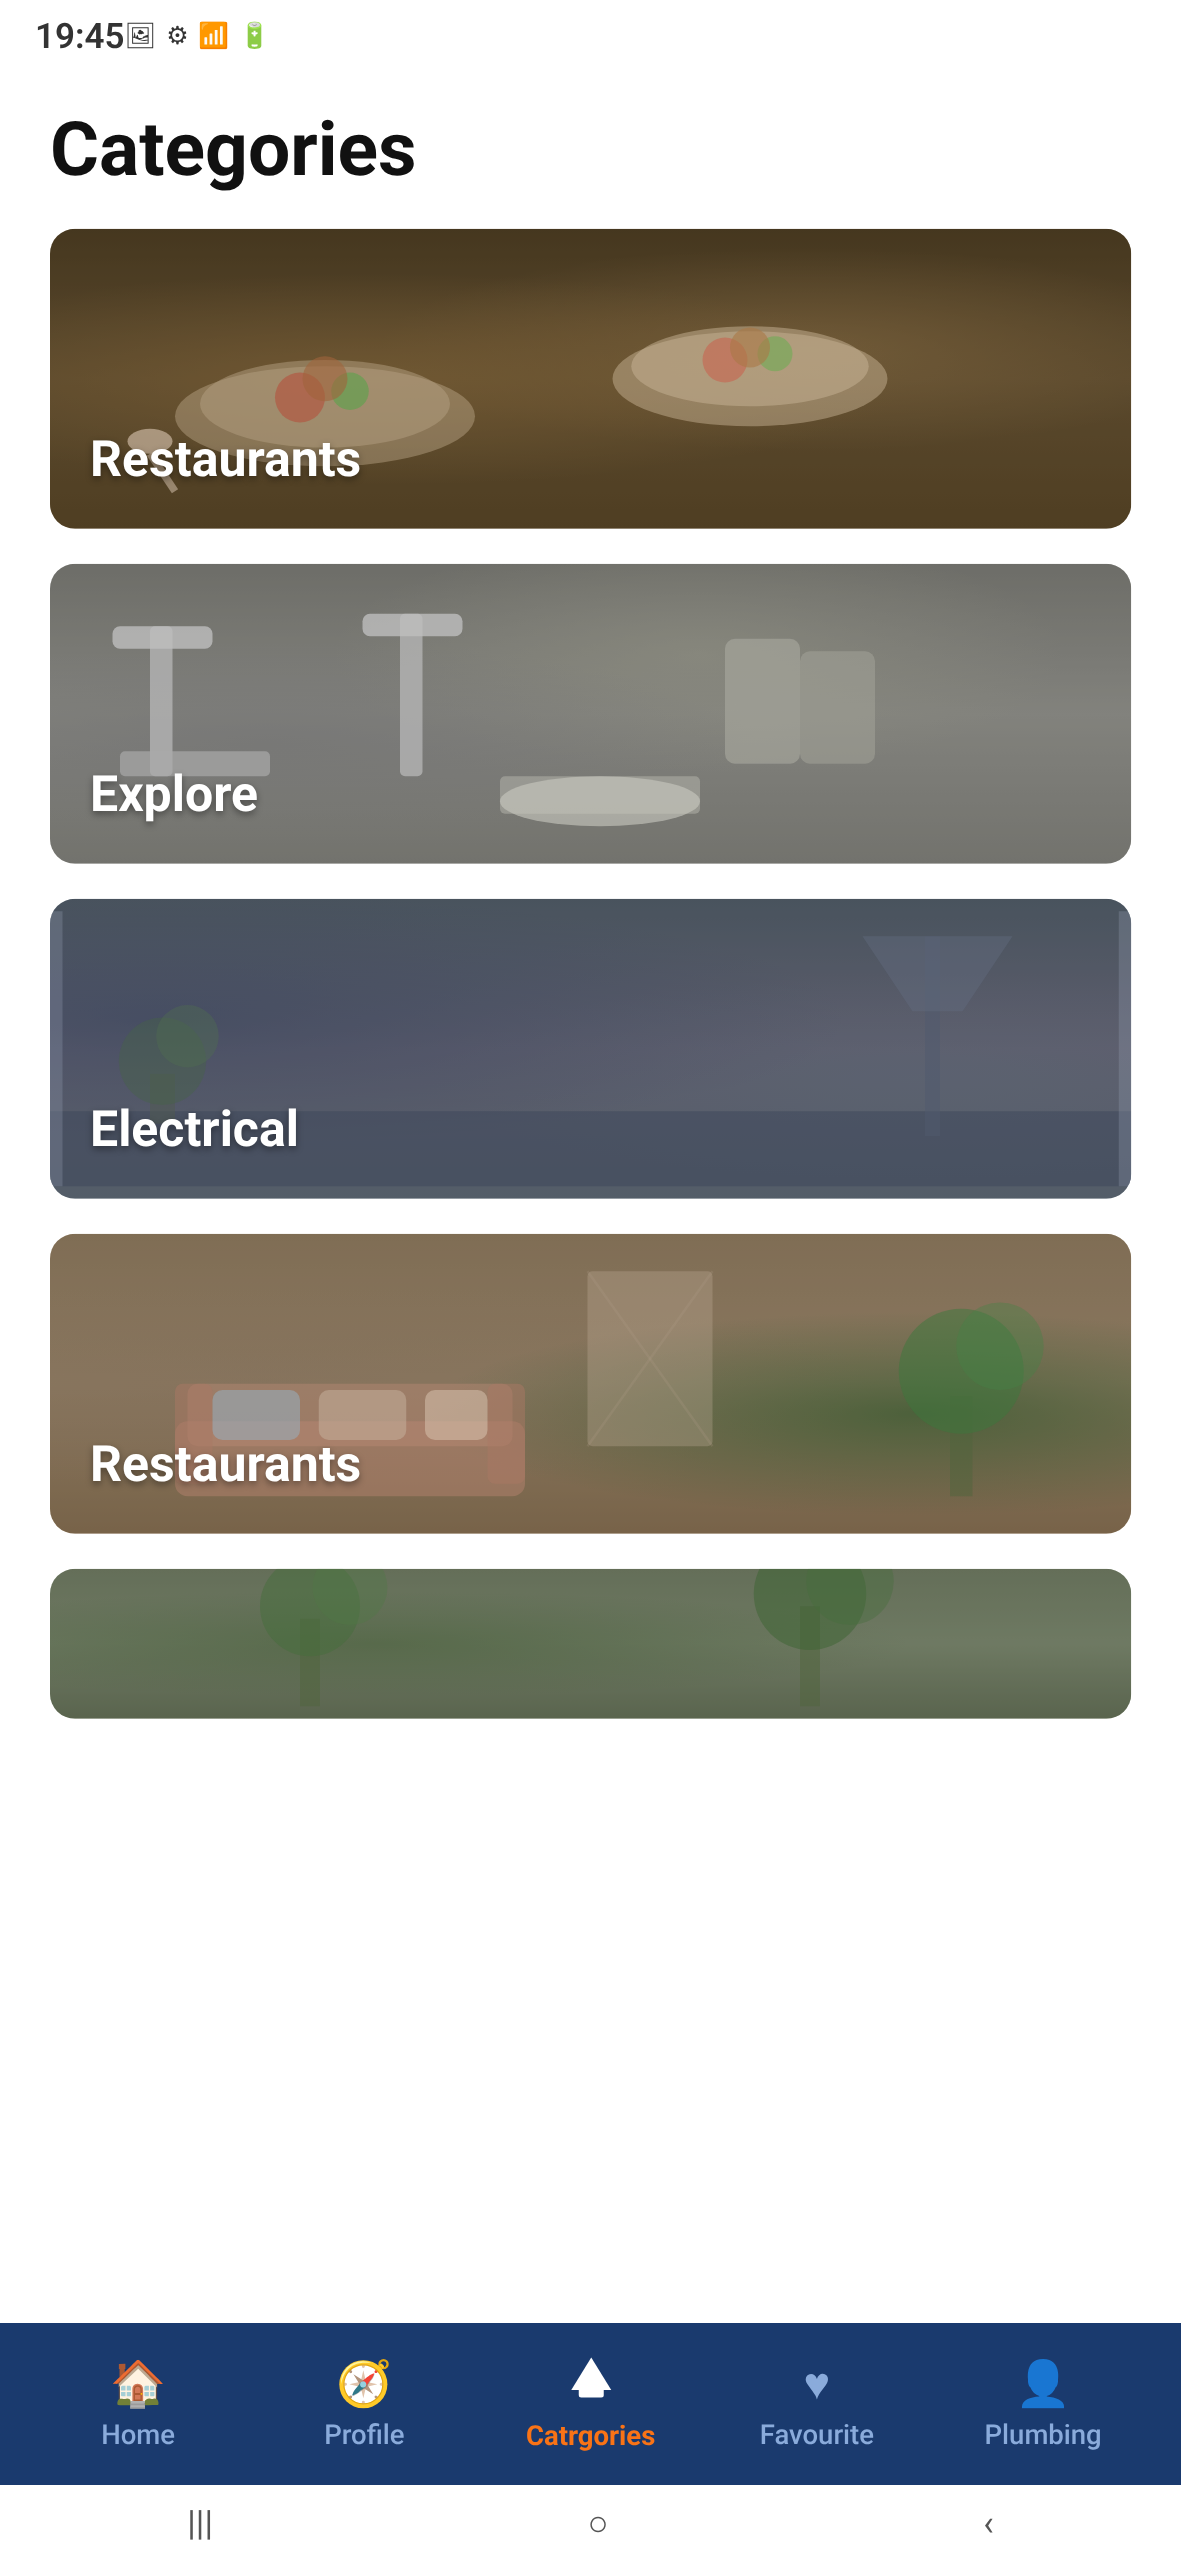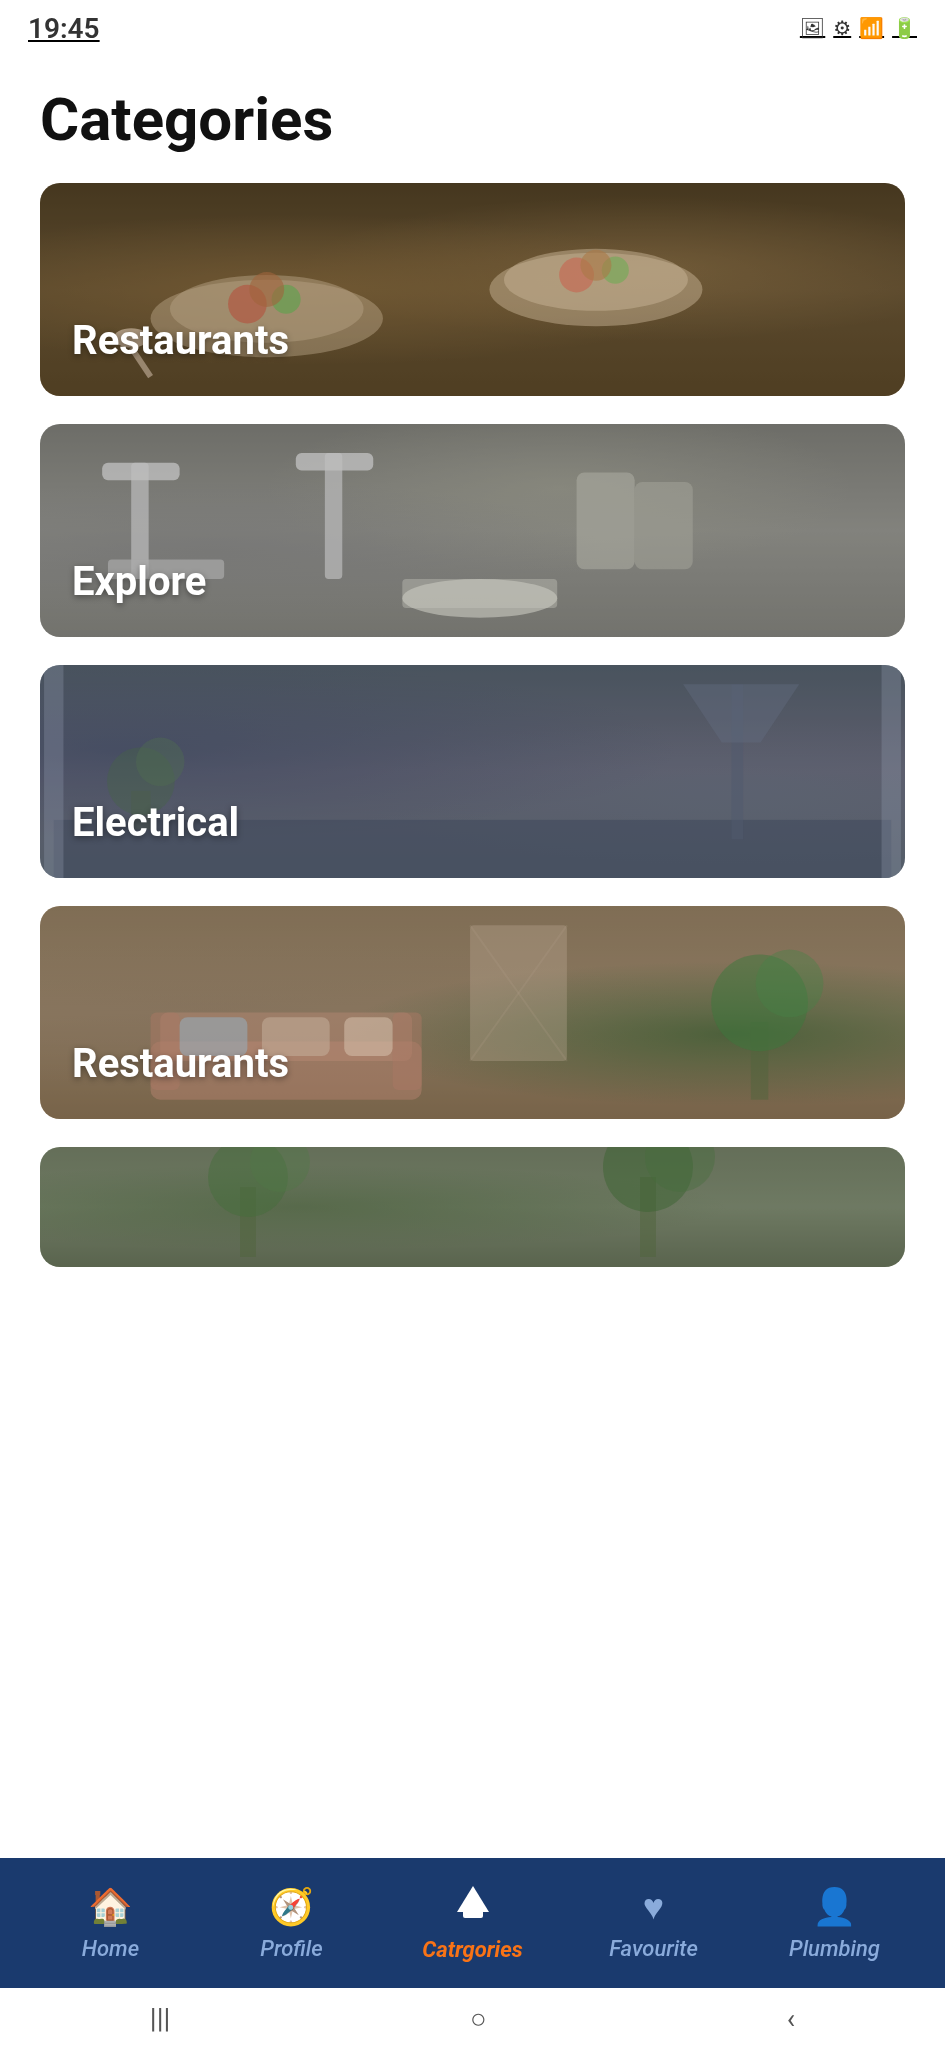--- a/index.html
+++ b/index.html
@@ -18,23 +18,21 @@
       position: relative;
     }
 
     
     .status-bar {
       width: 100%;
       height: 56px;
       background: #ffffff;
       display: flex;
       align-items: center;
-      justify-content: space-between;
       padding: 0 28px;
-      text-decoration: underline;
     }
 
     .status-time {
       font-size: 28px;
       font-weight: 600;
       color: #333;
     }
 
     .status-icons {
       display: flex;
@@ -60,21 +58,21 @@
       padding: 16px 40px;
       display: flex;
       flex-direction: column;
       gap: 28px;
       padding-bottom: 160px;
     }
 
     
     .category-card {
       width: 100%;
-      height: 213px;
+      height: 240px;
       border-radius: 20px;
       overflow: hidden;
       position: relative;
       cursor: pointer;
     }
 
     .category-bg {
       width: 100%;
       height: 100%;
       position: absolute;
@@ -138,21 +136,20 @@
       color: #ffffff;
     }
 
     .nav-icon {
       font-size: 36px;
     }
 
     .nav-label {
       font-size: 22px;
       font-weight: 500;
-      font-style: italic;
     }
 
     .nav-label.active {
       color: #f97316;
       font-weight: 700;
     }
 
     
     .system-nav {
       position: fixed;

